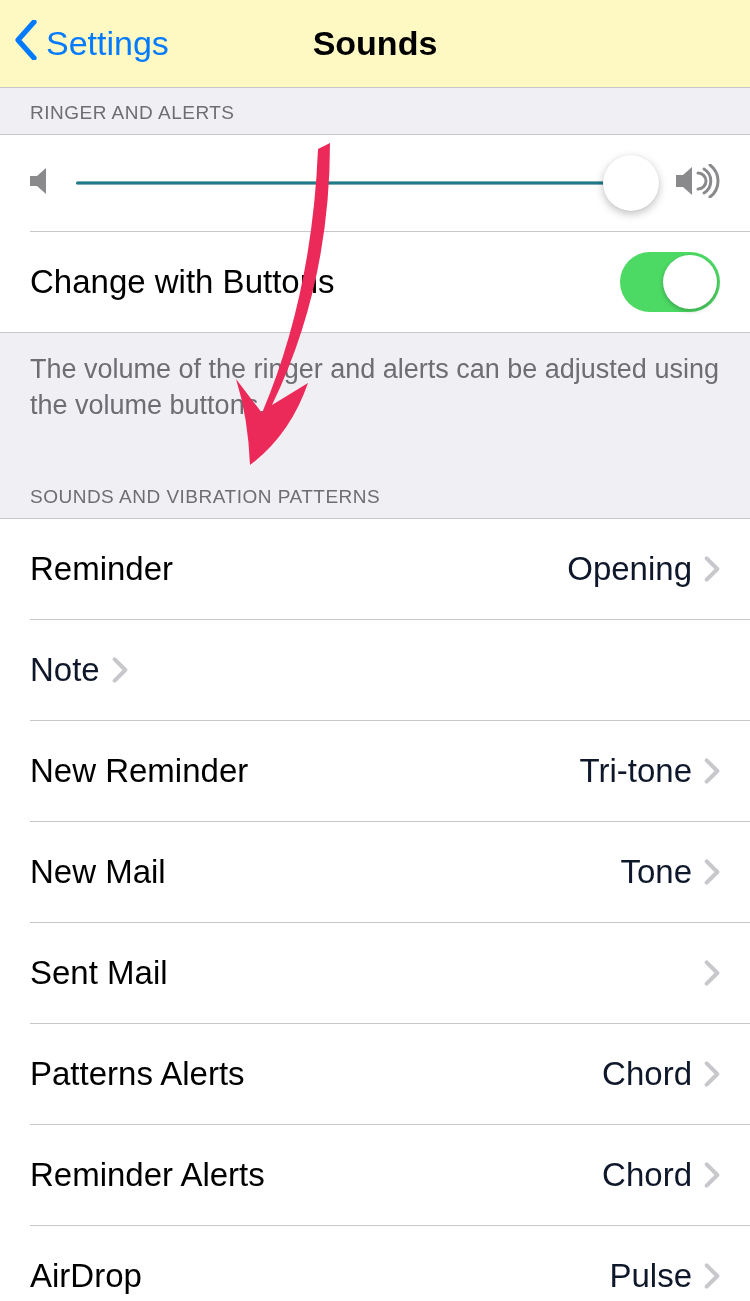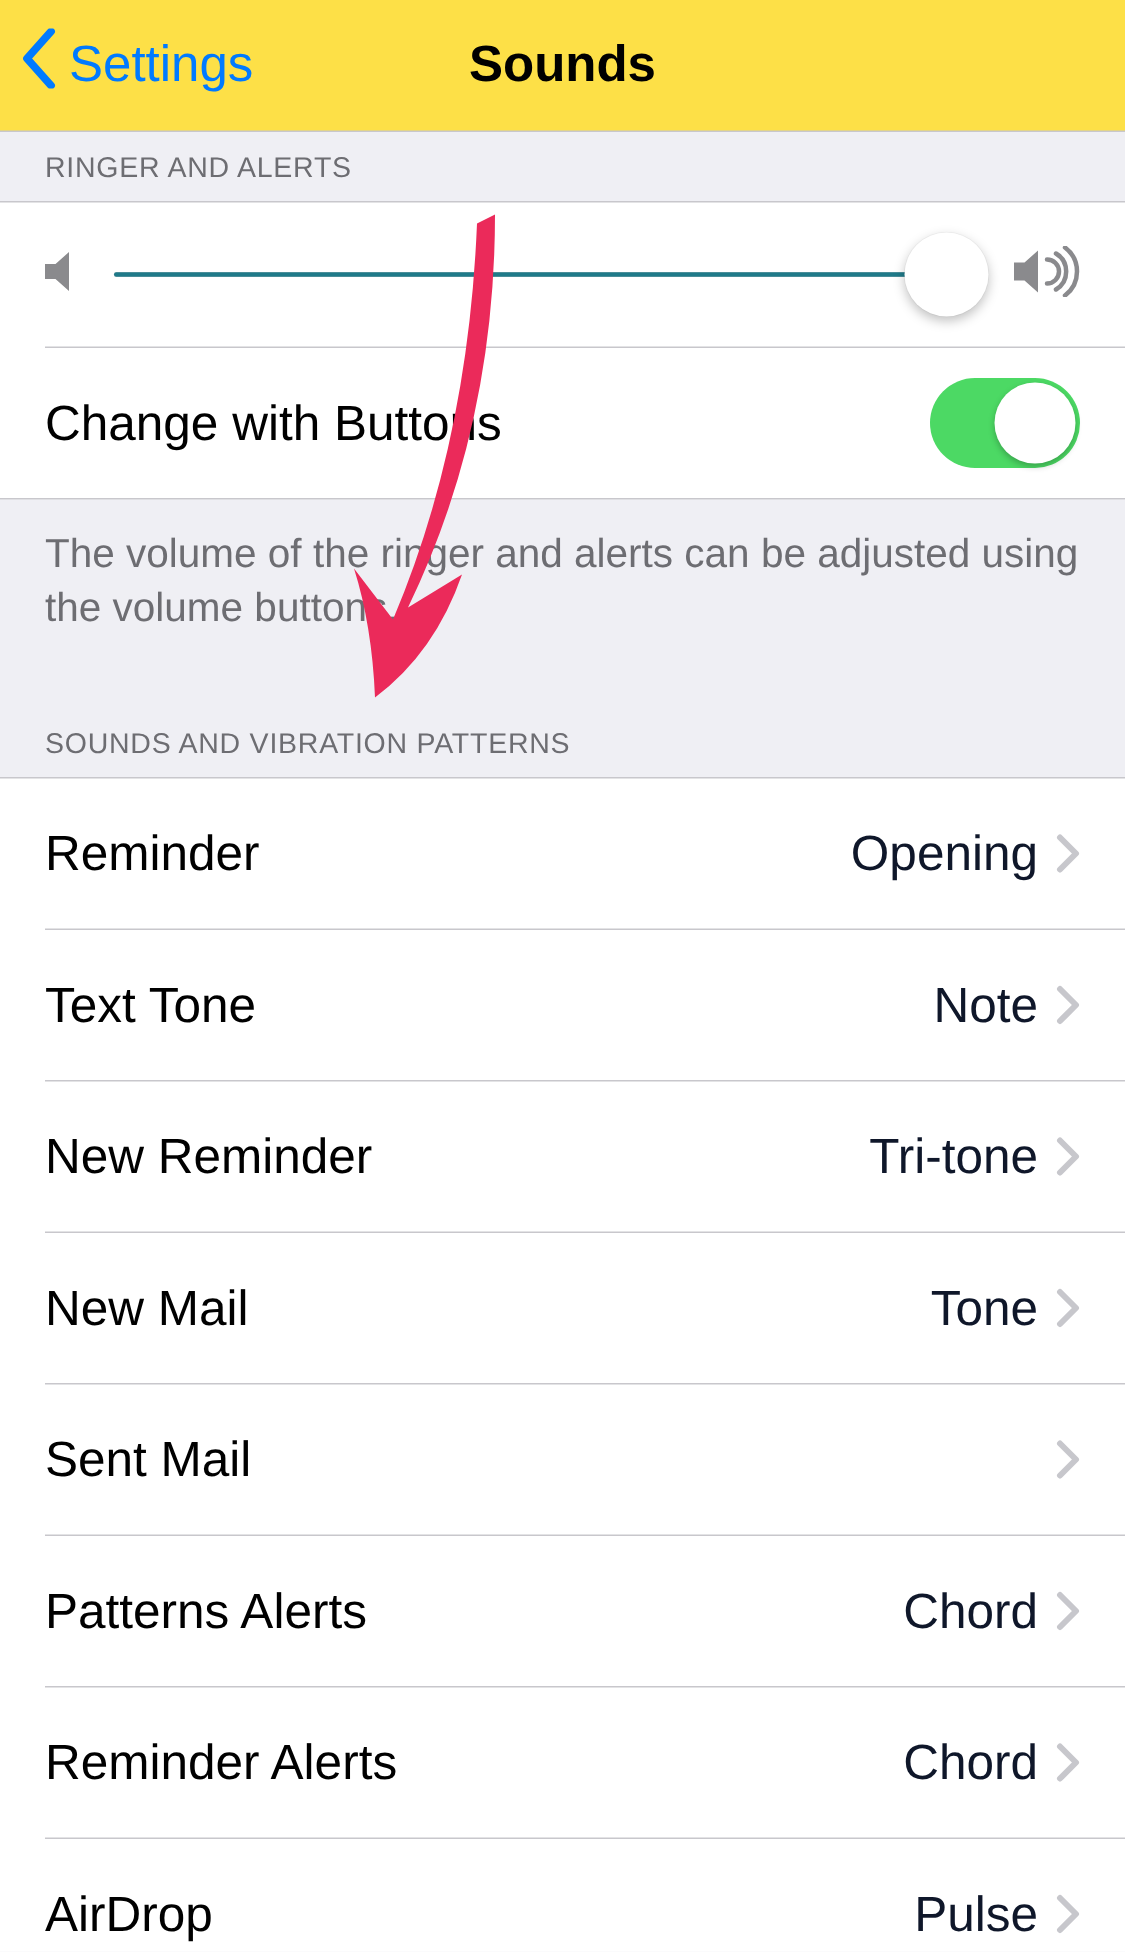--- a/index.html
+++ b/index.html
@@ -6,21 +6,21 @@
   body {
     width: 750px;
     height: 1301px;
     font-family: -apple-system, "Helvetica Neue", Helvetica, Arial, sans-serif;
     background: #efeff4;
     color: #000;
     overflow: hidden;
     position: relative;
   }
   .nav {
-    background: #fde047;
+    background: #fef9c3;
     height: 88px;
     display: flex;
     align-items: center;
     position: relative;
     border-bottom: 1px solid #c8c7cc;
   }
   .nav-back {
     display: flex;
     align-items: center;
     color: #007aff;
@@ -190,21 +190,20 @@
       <span class="row-label">Reminder</span>
       <span class="row-value">Opening</span>
       <span class="chevron">
         <svg viewBox="0 0 12 20" width="16" height="28">
           <polyline points="2,2 10,10 2,18" fill="none" stroke="#c7c7cc" stroke-width="3" stroke-linecap="round" stroke-linejoin="round"></polyline>
         </svg>
       </span>
     </div>
     <div class="row-sep"></div>
     <div class="row">
-      <span class="row-label">Text Tone</span>
       <span class="row-value">Note</span>
       <span class="chevron">
         <svg viewBox="0 0 12 20" width="16" height="28">
           <polyline points="2,2 10,10 2,18" fill="none" stroke="#c7c7cc" stroke-width="3" stroke-linecap="round" stroke-linejoin="round"></polyline>
         </svg>
       </span>
     </div>
     <div class="row-sep"></div>
     <div class="row">
       <span class="row-label">New Reminder</span>

